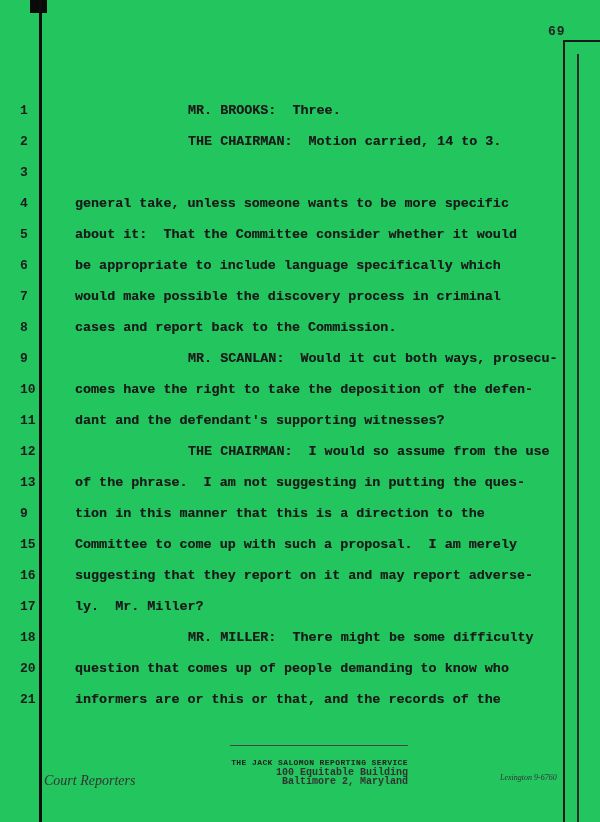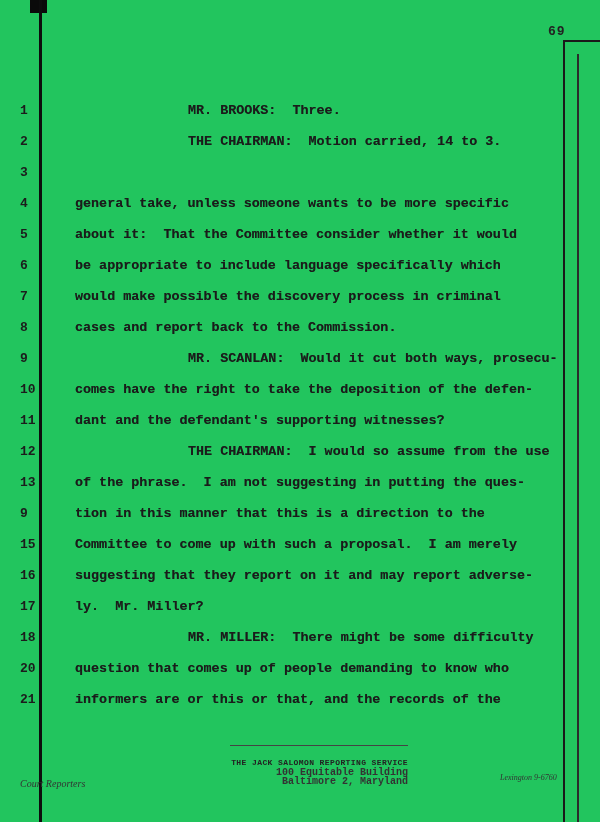--- a/index.html
+++ b/index.html
@@ -42,23 +42,23 @@
 
   .footer-center{
     position:absolute;left:230px;bottom:36px;width:178px;
     text-align:right;color:#222;
     border-top:1px solid #444;
     padding-top:12px;
   }
   .footer-center .svc{font-size:8px;font-weight:700;letter-spacing:.4px;line-height:10px;}
   .footer-center .addr{font-size:10px;font-weight:600;line-height:9px;color:#333;}
   .footer-left{
-    position:absolute;left:20px;bottom:33px;
+    position:absolute;left:44px;bottom:33px;
     font-family:"Liberation Serif",serif;font-style:italic;
-    font-size:10px;color:#333;
+    font-size:14px;color:#333;
   }
   .footer-right{
     position:absolute;left:500px;bottom:40px;
     font-family:"Liberation Serif",serif;font-style:italic;
     font-size:8px;color:#333;margin-top:32px;
   }
 </style>
 </head>
 <body>
 

